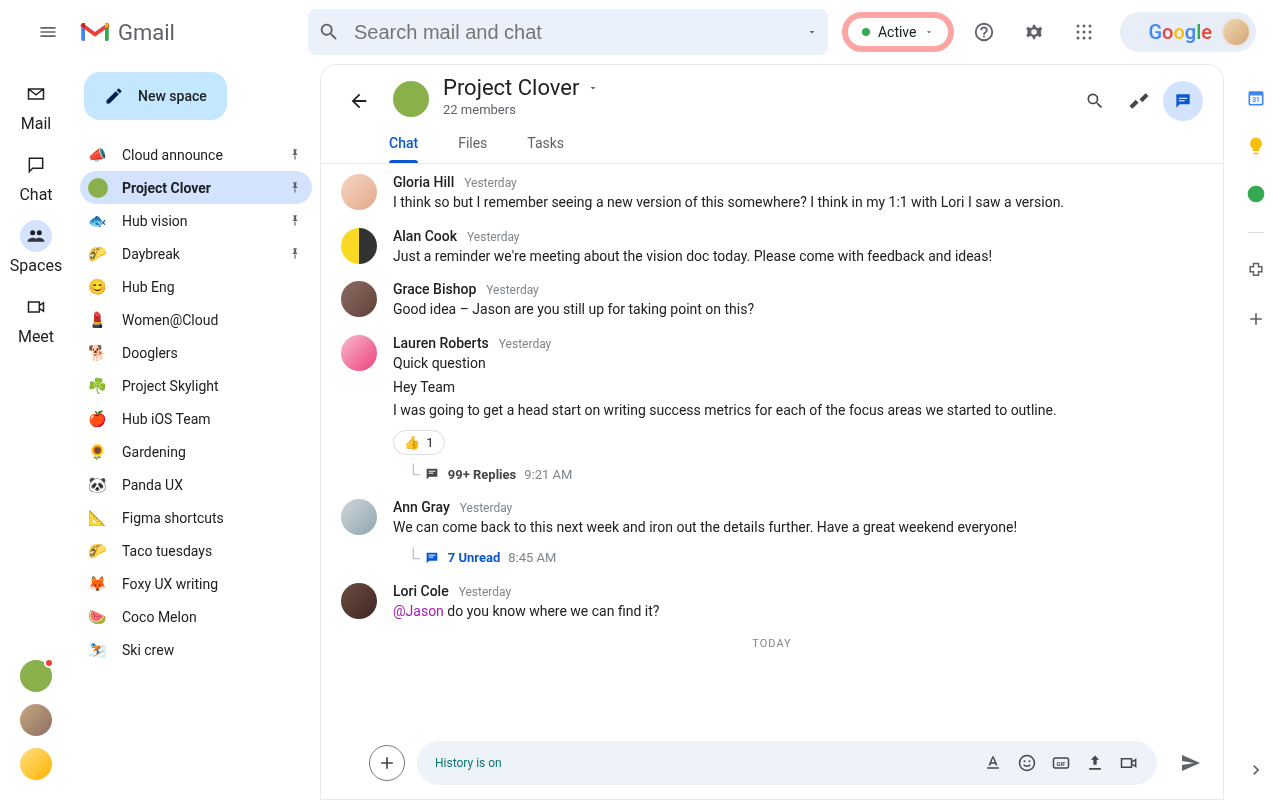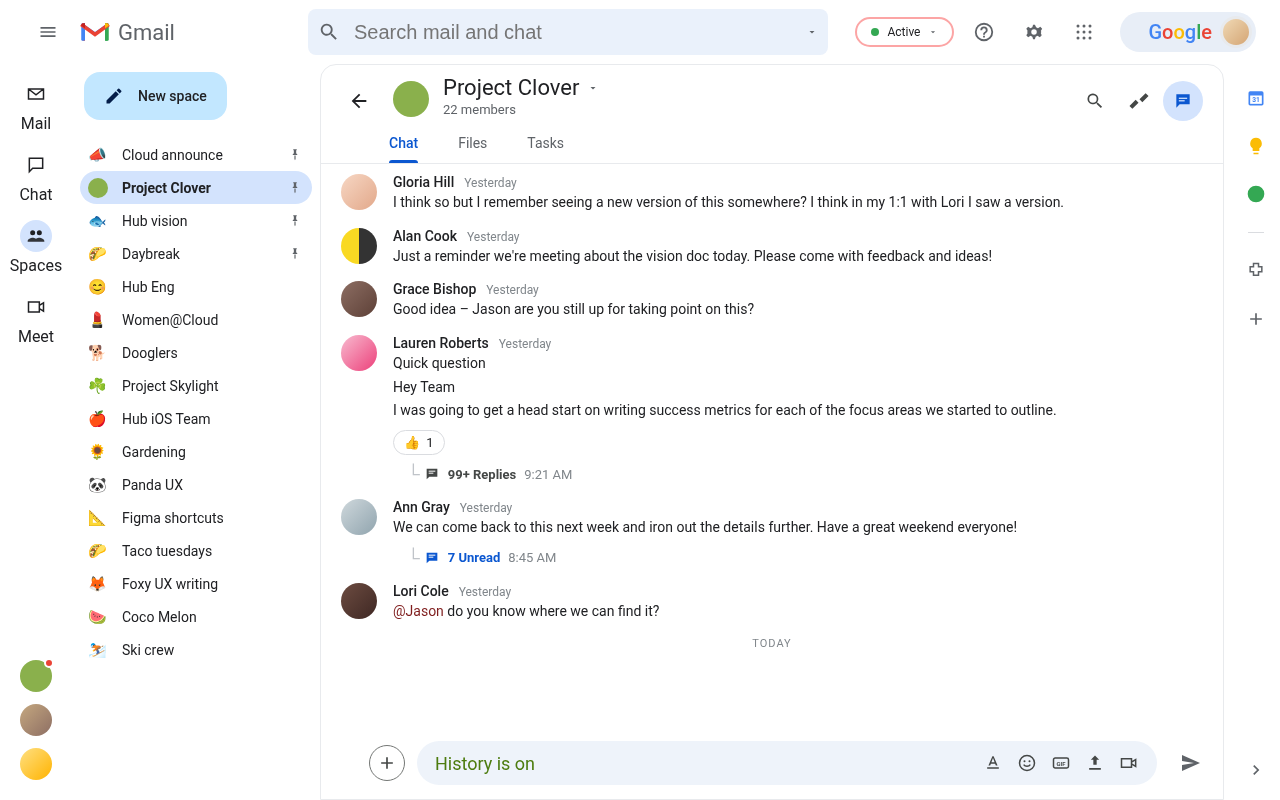--- a/index.html
+++ b/index.html
@@ -7,21 +7,21 @@
 
 
 .header { height: 64px; display: flex; align-items: center; padding: 0 24px; gap: 8px; }
 .hamburger { width: 48px; height: 48px; display: flex; align-items: center; justify-content: center; border-radius: 50%; cursor: pointer; }
 .logo-area { display: flex; align-items: center; gap: 8px; width: 220px; }
 .gmail-logo { width: 30px; height: 24px; }
 .gmail-text { font-size: 22px; color: #5f6368; }
 .search-bar { flex: 0 0 520px; height: 46px; background: #eaf1fb; border-radius: 8px; display: flex; align-items: center; padding: 0 10px; gap: 14px; }
 .search-bar input { flex: 1; border: none; background: transparent; font-size: 20px; outline: none; color: #5f6368; }
 .header-right { margin-left: auto; display: flex; align-items: center; gap: 10px; }
-.active-chip { border: 2px solid #fca5a5; border-radius: 20px; padding: 6px 14px; display: flex; align-items: center; gap: 8px; font-size: 12px; }
+.active-chip { border: 6px solid #fca5a5; border-radius: 20px; padding: 6px 14px; display: flex; align-items: center; gap: 8px; font-size: 14px; }
 .green-dot { width: 8px; height: 8px; background: #34a853; border-radius: 50%; }
 .icon-btn { width: 40px; height: 40px; display: flex; align-items: center; justify-content: center; border-radius: 50%; cursor: pointer; color: #5f6368; }
 .google-logo { font-size: 20px; font-weight: 500; margin-left: 16px; }
 .google-logo span:nth-child(1){color:#4285f4}.google-logo span:nth-child(2){color:#ea4335}.google-logo span:nth-child(3){color:#fbbc05}.google-logo span:nth-child(4){color:#4285f4}.google-logo span:nth-child(5){color:#34a853}.google-logo span:nth-child(6){color:#ea4335}
 .avatar-img { width: 32px; height: 32px; border-radius: 50%; background: linear-gradient(135deg, #f0d9b5, #d4a574); border: 3px solid #e8eaed; }
 .account-area { display:flex; align-items:center; gap:8px; background:#e8eef7; border-radius:24px; padding:4px 4px 4px 12px; margin-left:6px;}
 
 
 .main-area { display: flex; height: 736px; }
 .nav-rail { width: 72px; display: flex; flex-direction: column; align-items: center; padding-top: 8px; gap: 4px; }
@@ -67,26 +67,26 @@
 .msg-author { font-weight:500; font-size:14px; }
 .msg-time { font-size:12px; color:#80868b; }
 .msg-text { font-size:14px; line-height:1.55; margin-top:2px; color:#202124; }
 .reaction { display:inline-flex; align-items:center; gap:6px; border:1px solid #dadce0; border-radius:16px; padding:4px 10px; margin-top:8px; font-size:13px; cursor:pointer;}
 .thread-link { display:flex; align-items:center; gap:8px; margin-top:8px; margin-left:14px; font-size:13px; color:#5f6368; }
 .thread-link .curve { color:#c0c4c9; font-size:18px; margin-right:-4px;}
 .thread-link .bold { font-weight:700; color:#444746;}
 .thread-link .unread { color:#0b57d0; font-weight:700; }
 .thread-link .tstamp { color:#80868b; }
 .divider-label { text-align:center; font-size:11px; color:#80868b; letter-spacing:1px; margin:6px 0;}
-.mention { color:#7f1d1d;text-align:right; }
+.mention { color:#a21caf;text-align:right; }
 
 .compose-row { display:flex; align-items:center; gap:12px; padding:10px 20px 14px 48px; }
 .plus-btn { width:36px; height:36px; border:1.5px solid #747775; border-radius:50%; display:flex; align-items:center; justify-content:center; cursor:pointer; color:#444746;}
 .compose-pill { flex:1; background:#eef3fa; border-radius:26px; height:44px; display:flex; align-items:center; padding:0 18px; gap:10px;}
-.compose-pill .placeholder { flex:1; color:#4d7c0f; font-size:18px;}
+.compose-pill .placeholder { flex:1; color:#0f766e; font-size:12px;}
 .compose-icons { display:flex; gap:14px; color:#444746;}
 .send-btn { color:#5f6368; cursor:pointer; margin-left:10px; }
 
 
 .right-sidebar { width:48px; display:flex; flex-direction:column; align-items:center; padding-top:24px; gap:28px; }
 .rs-icon { width:20px; height:20px; cursor:pointer; }
 .rs-expand { margin-top:auto; margin-bottom:20px; color:#5f6368; cursor:pointer;}
 
 
 .av-a{background:linear-gradient(135deg,#f7d7c4,#e2a88a);}

